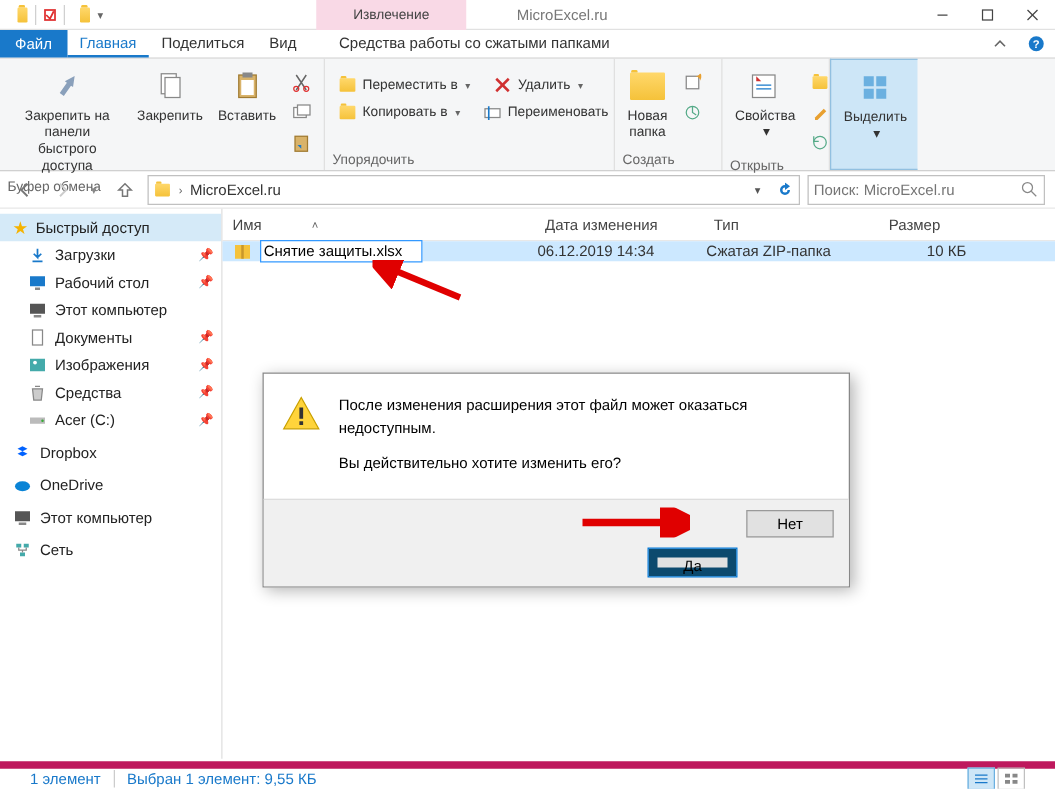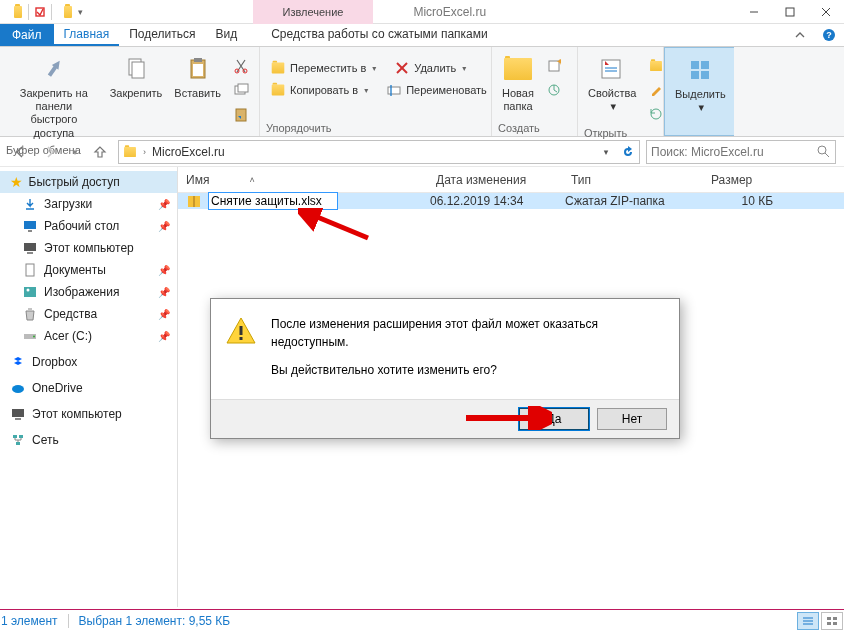--- a/index.html
+++ b/index.html
@@ -86,27 +86,27 @@
 
 
 .dialog { position: absolute; left: 210px; top: 298px; width: 470px; background: #fff; border: 1px solid #888; box-shadow: 3px 3px 12px rgba(0,0,0,.3); z-index: 100; }
 .dialog-title { height: 22px; background: #fff; padding: 4px 10px; font-size: 12px; color: #333; border-bottom: 1px solid #ddd; }
 .dialog-body { padding: 16px 14px 10px; display: flex; gap: 14px; }
 .dialog-icon { width: 32px; height: 32px; flex-shrink: 0; }
 .dialog-text { font-size: 12px; color: #000000; line-height: 1.5; }
 .dialog-text p { margin-bottom: 10px; }
 .dialog-buttons { background: #f0f0f0; border-top: 1px solid #ddd; padding: 8px 12px; display: flex; justify-content: flex-end; gap: 8px; }
 .dlg-btn { width: 70px; height: 22px; border: 1px solid #999; background: #e1e1e1; font-size: 12px; cursor: pointer; }
-.dlg-btn.default { border: 1px solid #0c4a6e; outline: 1px solid #0078d7; }
+.dlg-btn.default { border: 7px solid #0c4a6e; outline: 1px solid #0078d7; margin-top: 31px; }
 
 
 .red-arrow { position: absolute; z-index: 200; pointer-events: none; }
 
 
-.statusbar { position: absolute; bottom: 0; left: 0; right: 0; height: 22px; border-top: 1px solid #be185d; display: flex; align-items: center; padding: 0 1px; font-size: 12px; color: #1979ca; }
+.statusbar { position: absolute; bottom: 0; left: 0; right: 0; height: 22px; border-top: 6px solid #be185d; display: flex; align-items: center; padding: 0 24px; font-size: 12px; color: #1979ca; }
 .statusbar .sep { width: 1px; height: 14px; background: #ccc; margin: 0 10px; }
 .view-toggle { margin-left: auto; display: flex; gap: 2px; }
 .vt { width: 22px; height: 18px; border: 1px solid #c0c0c0; display: flex; align-items: center; justify-content: center; cursor: pointer; }
 .vt.active { background: #cde6f7; border-color: #6bb0e0; }
 
 
 .zip-ico { width: 16px; height: 16px; }
 </style>
 </head>
 <body>

